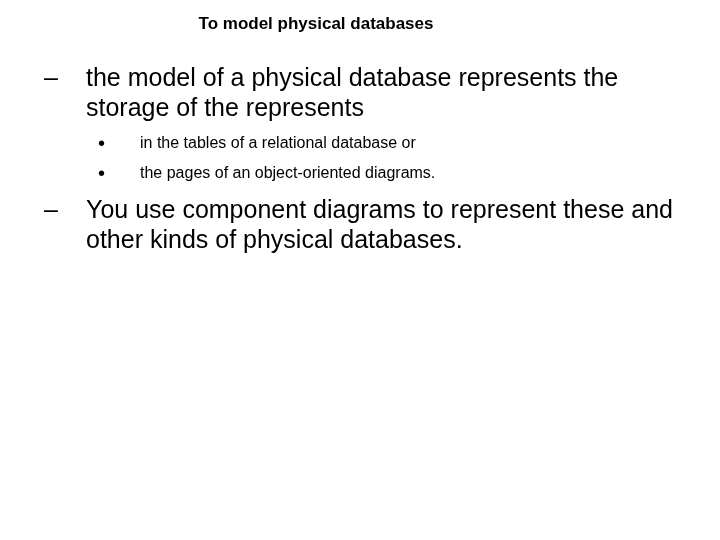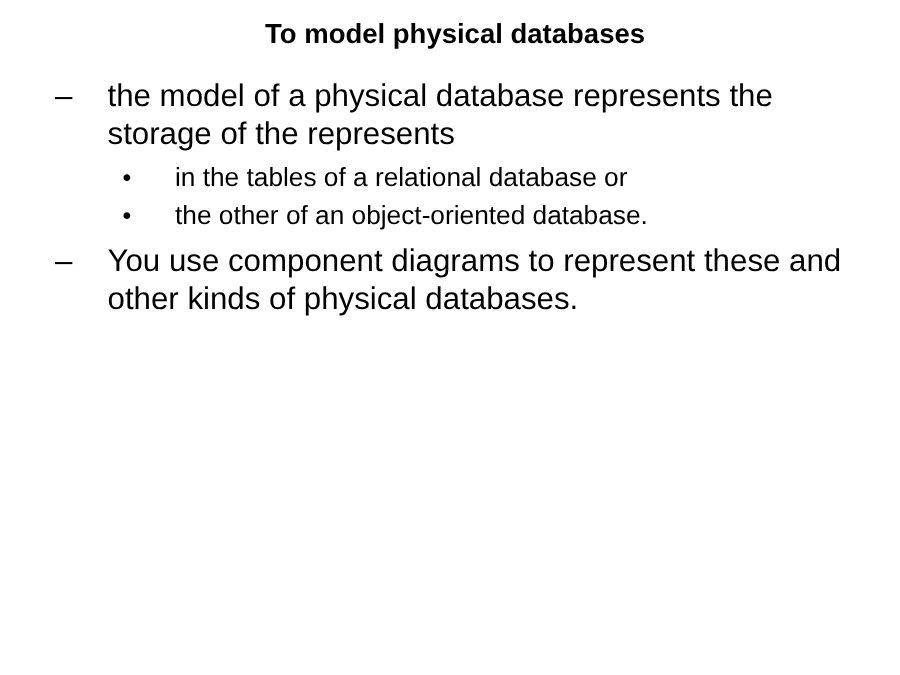--- a/index.html
+++ b/index.html
@@ -16,23 +16,22 @@
     height: 540px;
     position: relative;
     box-sizing: border-box;
   }
   .title {
     position: absolute;
     top: 14px;
     left: 0;
     width: 632px;
     text-align: center;
-    font-size: 22px;
+    font-size: 17px;
     font-weight: bold;
-    padding-left: 48px;
   }
   .body {
     position: absolute;
     top: 62px;
     left: 38px;
     width: 648px;
   }
   .dash-item {
     display: flex;
     flex-direction: row;
@@ -66,21 +65,21 @@
     width: 48px;
     flex: 0 0 48px;
     font-size: 20px;
     line-height: 26px;
     text-align: left;
     padding-left: 6px;
     box-sizing: border-box;
   }
   .bullet-text {
     flex: 1 1 auto;
-    font-size: 21px;
+    font-size: 16px;
     line-height: 26px;
   }
 </style>
 </head>
 <body>
 
 <div class="slide">
 
   <div class="title">To model physical databases</div>
 
@@ -91,21 +90,21 @@
       <div class="dash-text">the model of a physical database represents the storage of the represents</div>
     </div>
 
     <div class="sublist">
       <div class="bullet-item">
         <div class="bullet-marker">•</div>
         <div class="bullet-text">in the tables of a relational database or</div>
       </div>
       <div class="bullet-item">
         <div class="bullet-marker">•</div>
-        <div class="bullet-text">the other of an object-oriented database.</div>
+        <div class="bullet-text">the pages of an object-oriented diagrams.</div>
       </div>
     </div>
 
     <div class="dash-item">
       <div class="dash-marker">–</div>
       <div class="dash-text">You use component diagrams to represent these and other kinds of physical databases.</div>
     </div>
 
   </div>
 

